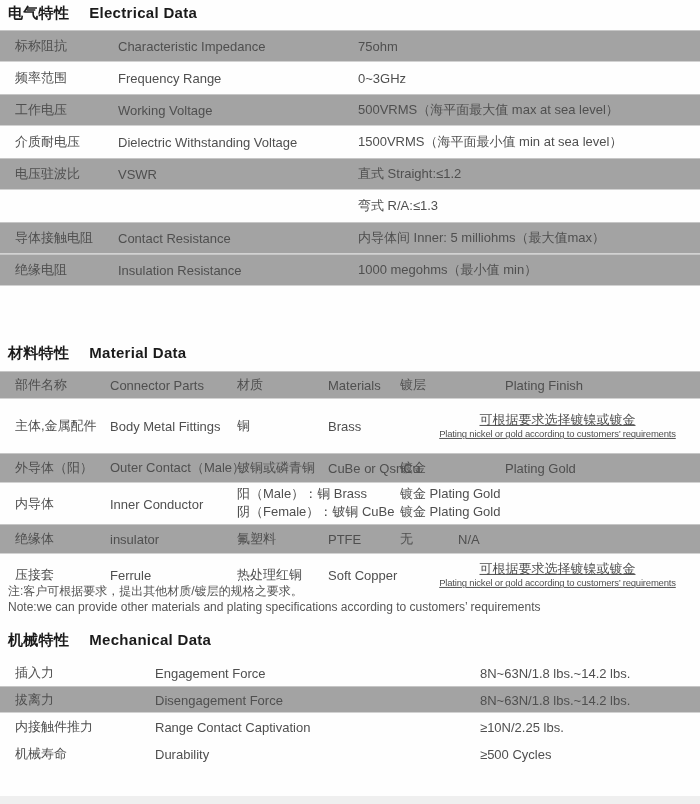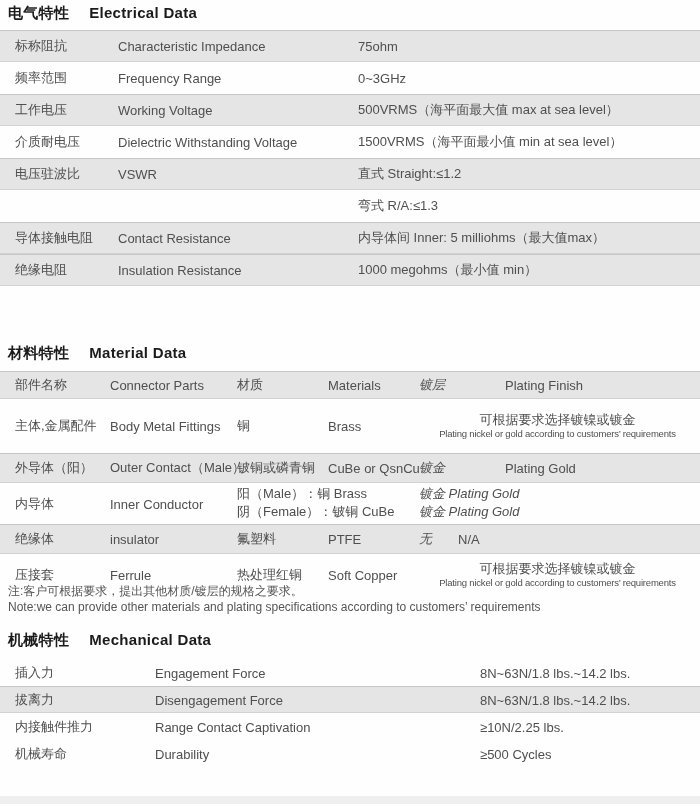--- a/index.html
+++ b/index.html
@@ -8,38 +8,38 @@
     font-family:"Liberation Sans","DejaVu Sans",sans-serif;
     color:#4f4f4f;overflow:hidden;
   }
   .sec-title{
     position:absolute;left:8px;display:flex;gap:20px;align-items:baseline;
     font-size:15px;font-weight:bold;color:#1b1b1b;letter-spacing:0.3px;
   }
   .sec-title .zh{font-size:15px;}
   .rows{position:absolute;left:0;width:700px;}
   .row{position:relative;width:700px;box-sizing:border-box;}
-  .row.shade{background:#e5e5e5;border-top:1px solid #c6c6c6;border-bottom:1px solid #d2d2d2;padding-left:7px;}
+  .row.shade{background:#a3a3a3;border-top:1px solid #c6c6c6;border-bottom:1px solid #d2d2d2;padding-left:7px;}
   .cell{position:absolute;top:50%;transform:translateY(-50%);font-size:13px;color:#4f4f4f;white-space:nowrap;}
   
   .erow{height:32px;}
   .e-zh{left:15px;}
   .e-en{left:118px;}
   .e-val{left:358px;}
   
   .mrow-h{height:28px;}
   .m-c1{left:15px;}
   .m-c2{left:110px;}
   .m-c3{left:237px;}
   .m-c4{left:328px;}
-  .m-c5{left:419px;font-style:italic;}
+  .m-c5{left:400px;}
   .m-c6{left:505px;}
   .plate-note{
     position:absolute;left:415px;width:285px;top:50%;transform:translateY(-50%);
-    text-align:center;line-height:1.25;
+    text-align:center;line-height:1.25;text-decoration:underline;
   }
   .plate-note .l1{font-size:13px;white-space:nowrap;}
   .plate-note .l2{font-size:9.5px;white-space:nowrap;letter-spacing:-0.2px;}
   .two-line{line-height:1.45;}
   .note-block{position:absolute;left:8px;font-size:12px;color:#555;line-height:1.3;}
   .note-block div{white-space:nowrap;}
   
   .mechrow{height:27px;}
   .mc-zh{left:15px;}
   .mc-en{left:155px;}

